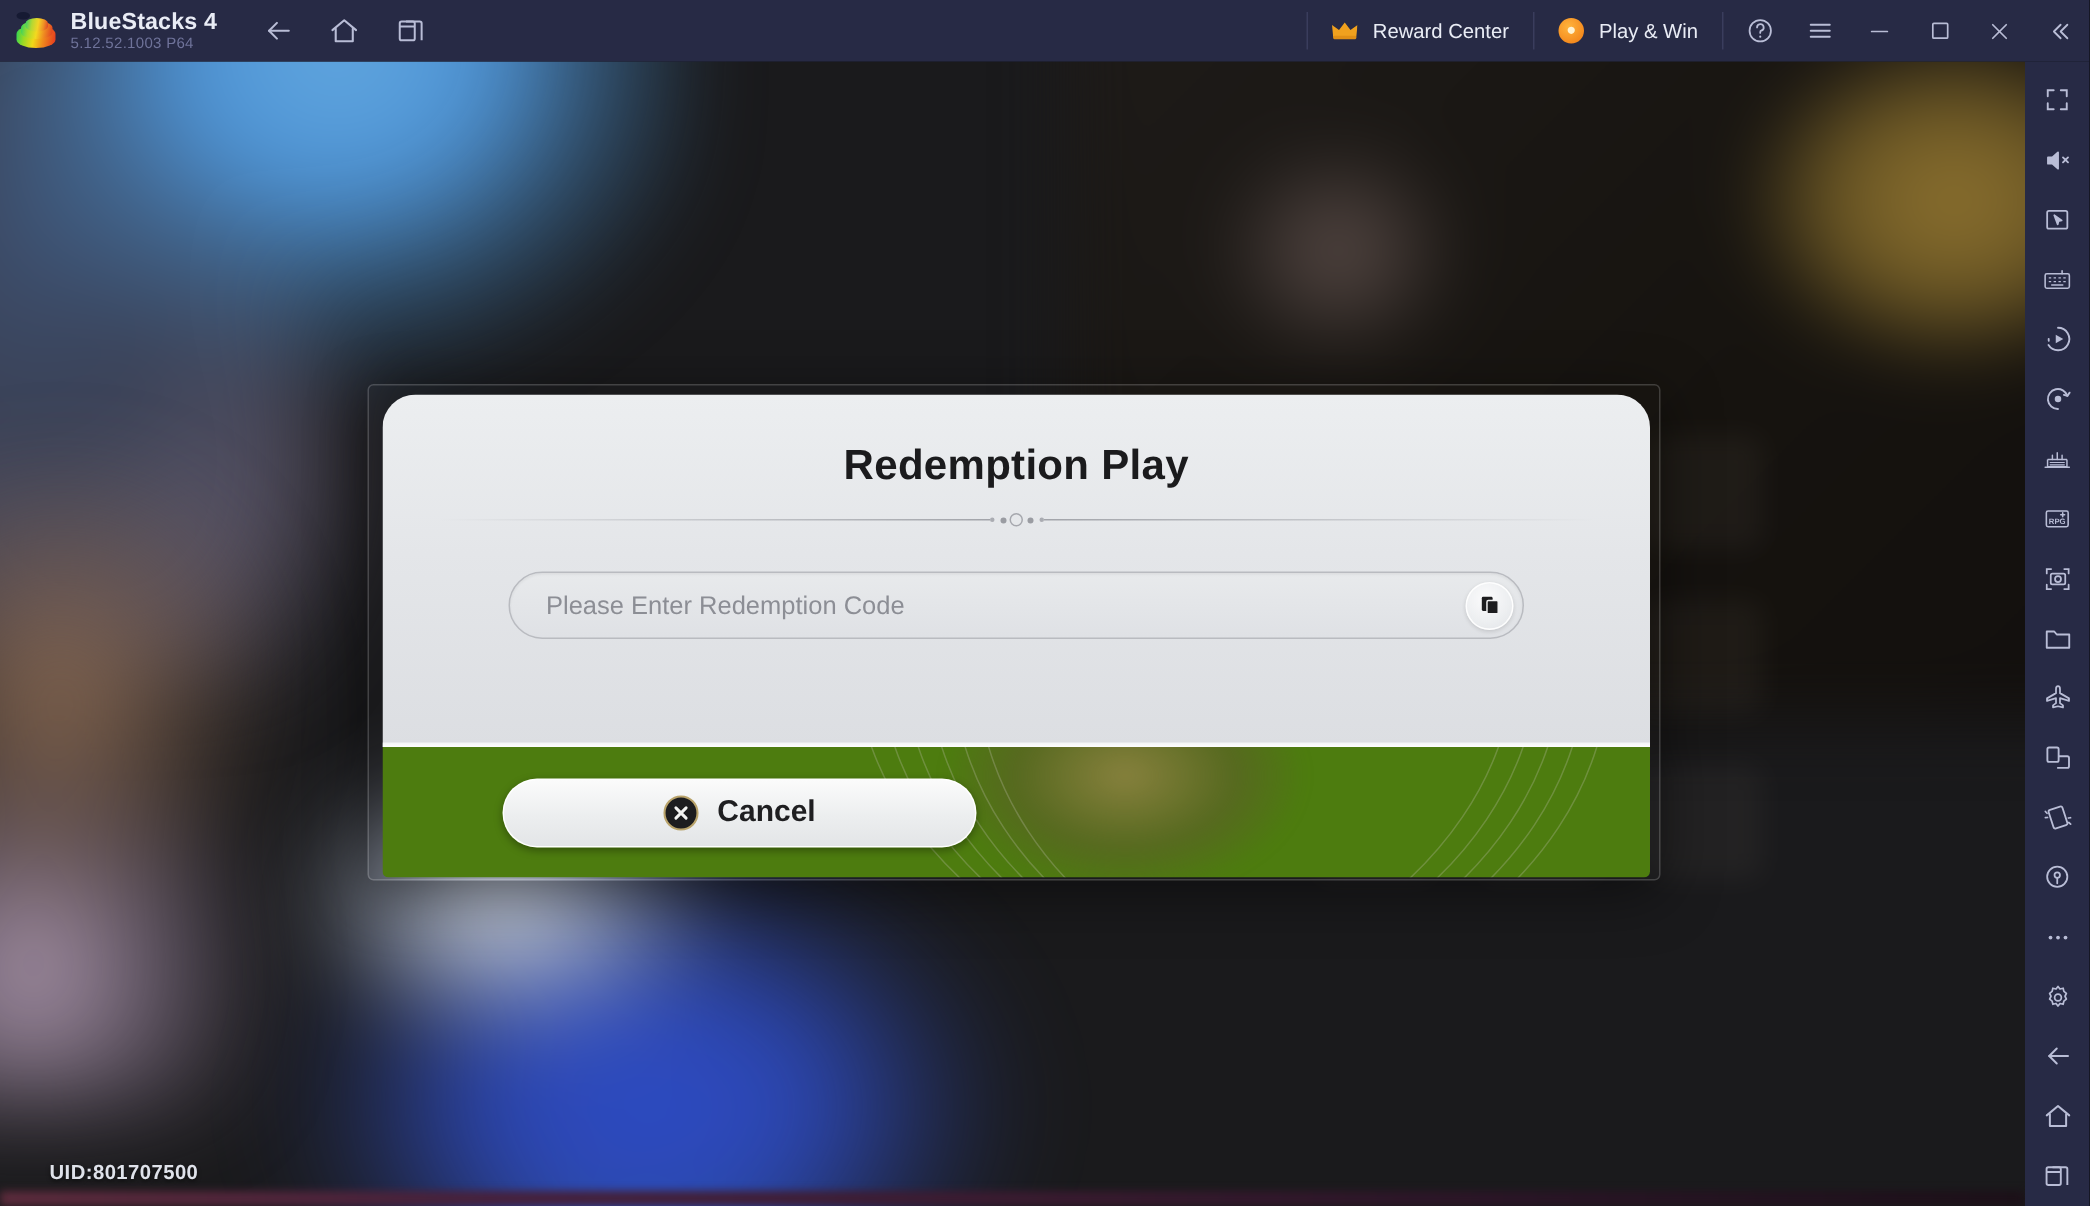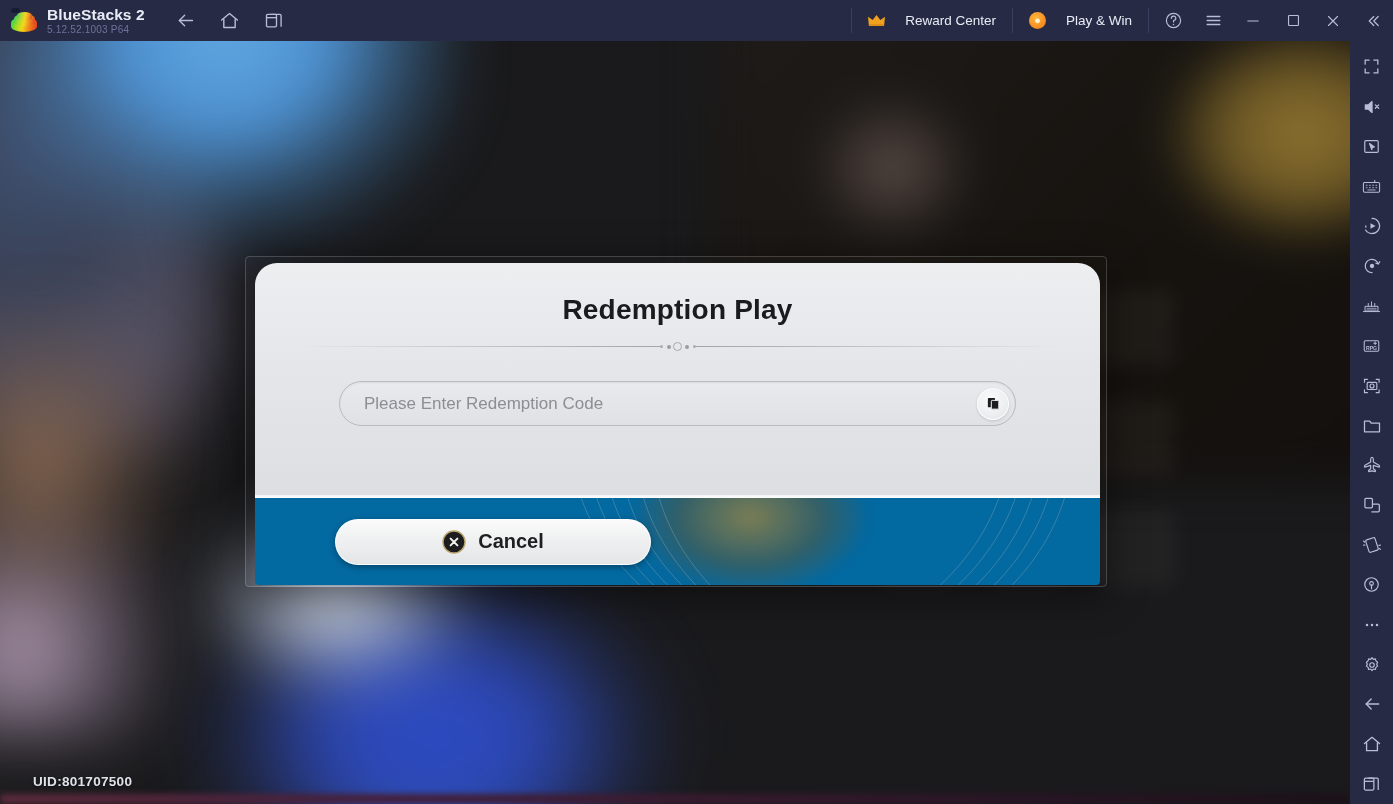--- a/index.html
+++ b/index.html
@@ -44,21 +44,21 @@
   .nav-btns { display: flex; align-items: center; gap: 10px; }
   .tb-icon {
     width: 34px; height: 30px; display: flex; align-items: center; justify-content: center;
     color: #b9bdd6; cursor: pointer; border-radius: 3px;
   }
   .tb-icon svg { display: block; }
 
   .tb-spacer { flex: 1 1 auto; }
 
   .reward-center, .play-win {
-    display: flex; align-items: center; gap: 20px;
+    display: flex; align-items: center; gap: 10px;
     height: 25px; padding: 0 16px; cursor: pointer;
     color: #e9ecf5; font-size: 13.5px;
   }
   .reward-center { border-left: 1px solid #3a3d5d; border-right: 1px solid #3a3d5d; }
   .play-win { border-right: 1px solid #3a3d5d; margin-right: 4px; }
   .crown { width: 17px; height: 13px; position: relative; flex:0 0 auto;}
   .pw-dot { width: 17px; height: 17px; border-radius: 50%;
     background: radial-gradient(circle at 40% 35%, #ffb43c, #f07a12);
     display:flex;align-items:center;justify-content:center; flex:0 0 auto;}
   .pw-dot span { color:#fff2d0; font-size: 11px; line-height: 1;}
@@ -221,21 +221,21 @@
     background: radial-gradient(circle at 42% 34%, #fbfbfc 0%, #eceef0 60%, #e0e2e6 100%);
     border: 1px solid rgba(255,255,255,.9);
     display: flex; align-items: center; justify-content: center;
     cursor: pointer;
     box-shadow: 0 1px 3px rgba(0,0,0,.14);
   }
 
   .modal-footer {
     position: relative;
     flex: 1 1 auto;
-    background: #0369a1;
+    background: #4d7c0f;
     display: flex; align-items: center;
     padding-left: 80px;
     gap: 50px;
     overflow: hidden;
     border-radius: 0 0 4px 4px;
   }
   .footer-glow {
     position:absolute; left: 380px; top: -56px; width: 230px; height: 150px;
     border-radius: 50%;
     background: radial-gradient(ellipse at center, rgba(146,130,70,.85) 0%, rgba(96,86,48,.5) 45%, rgba(50,46,30,0) 75%);
@@ -278,21 +278,21 @@
   <div class="titlebar">
 
     <div class="bs-logo">
       <div class="layer l1"></div>
       <div class="layer l2"></div>
       <div class="layer l3"></div>
       <div class="core"></div>
     </div>
 
     <div class="bs-titleblock">
-      <div class="bs-name">BlueStacks 2</div>
+      <div class="bs-name">BlueStacks 4</div>
       <div class="bs-ver">5.12.52.1003  P64</div>
     </div>
 
     <div class="nav-btns">
       <div class="tb-icon">
         <svg width="21" height="21" viewBox="0 0 24 24" fill="none" stroke="currentColor" stroke-width="1.6" stroke-linecap="round" stroke-linejoin="round">
           <line x1="20" y1="12" x2="5" y2="12"></line>
             <polyline points="11 18 5 12 11 6"></polyline>
         </svg>
       </div>

